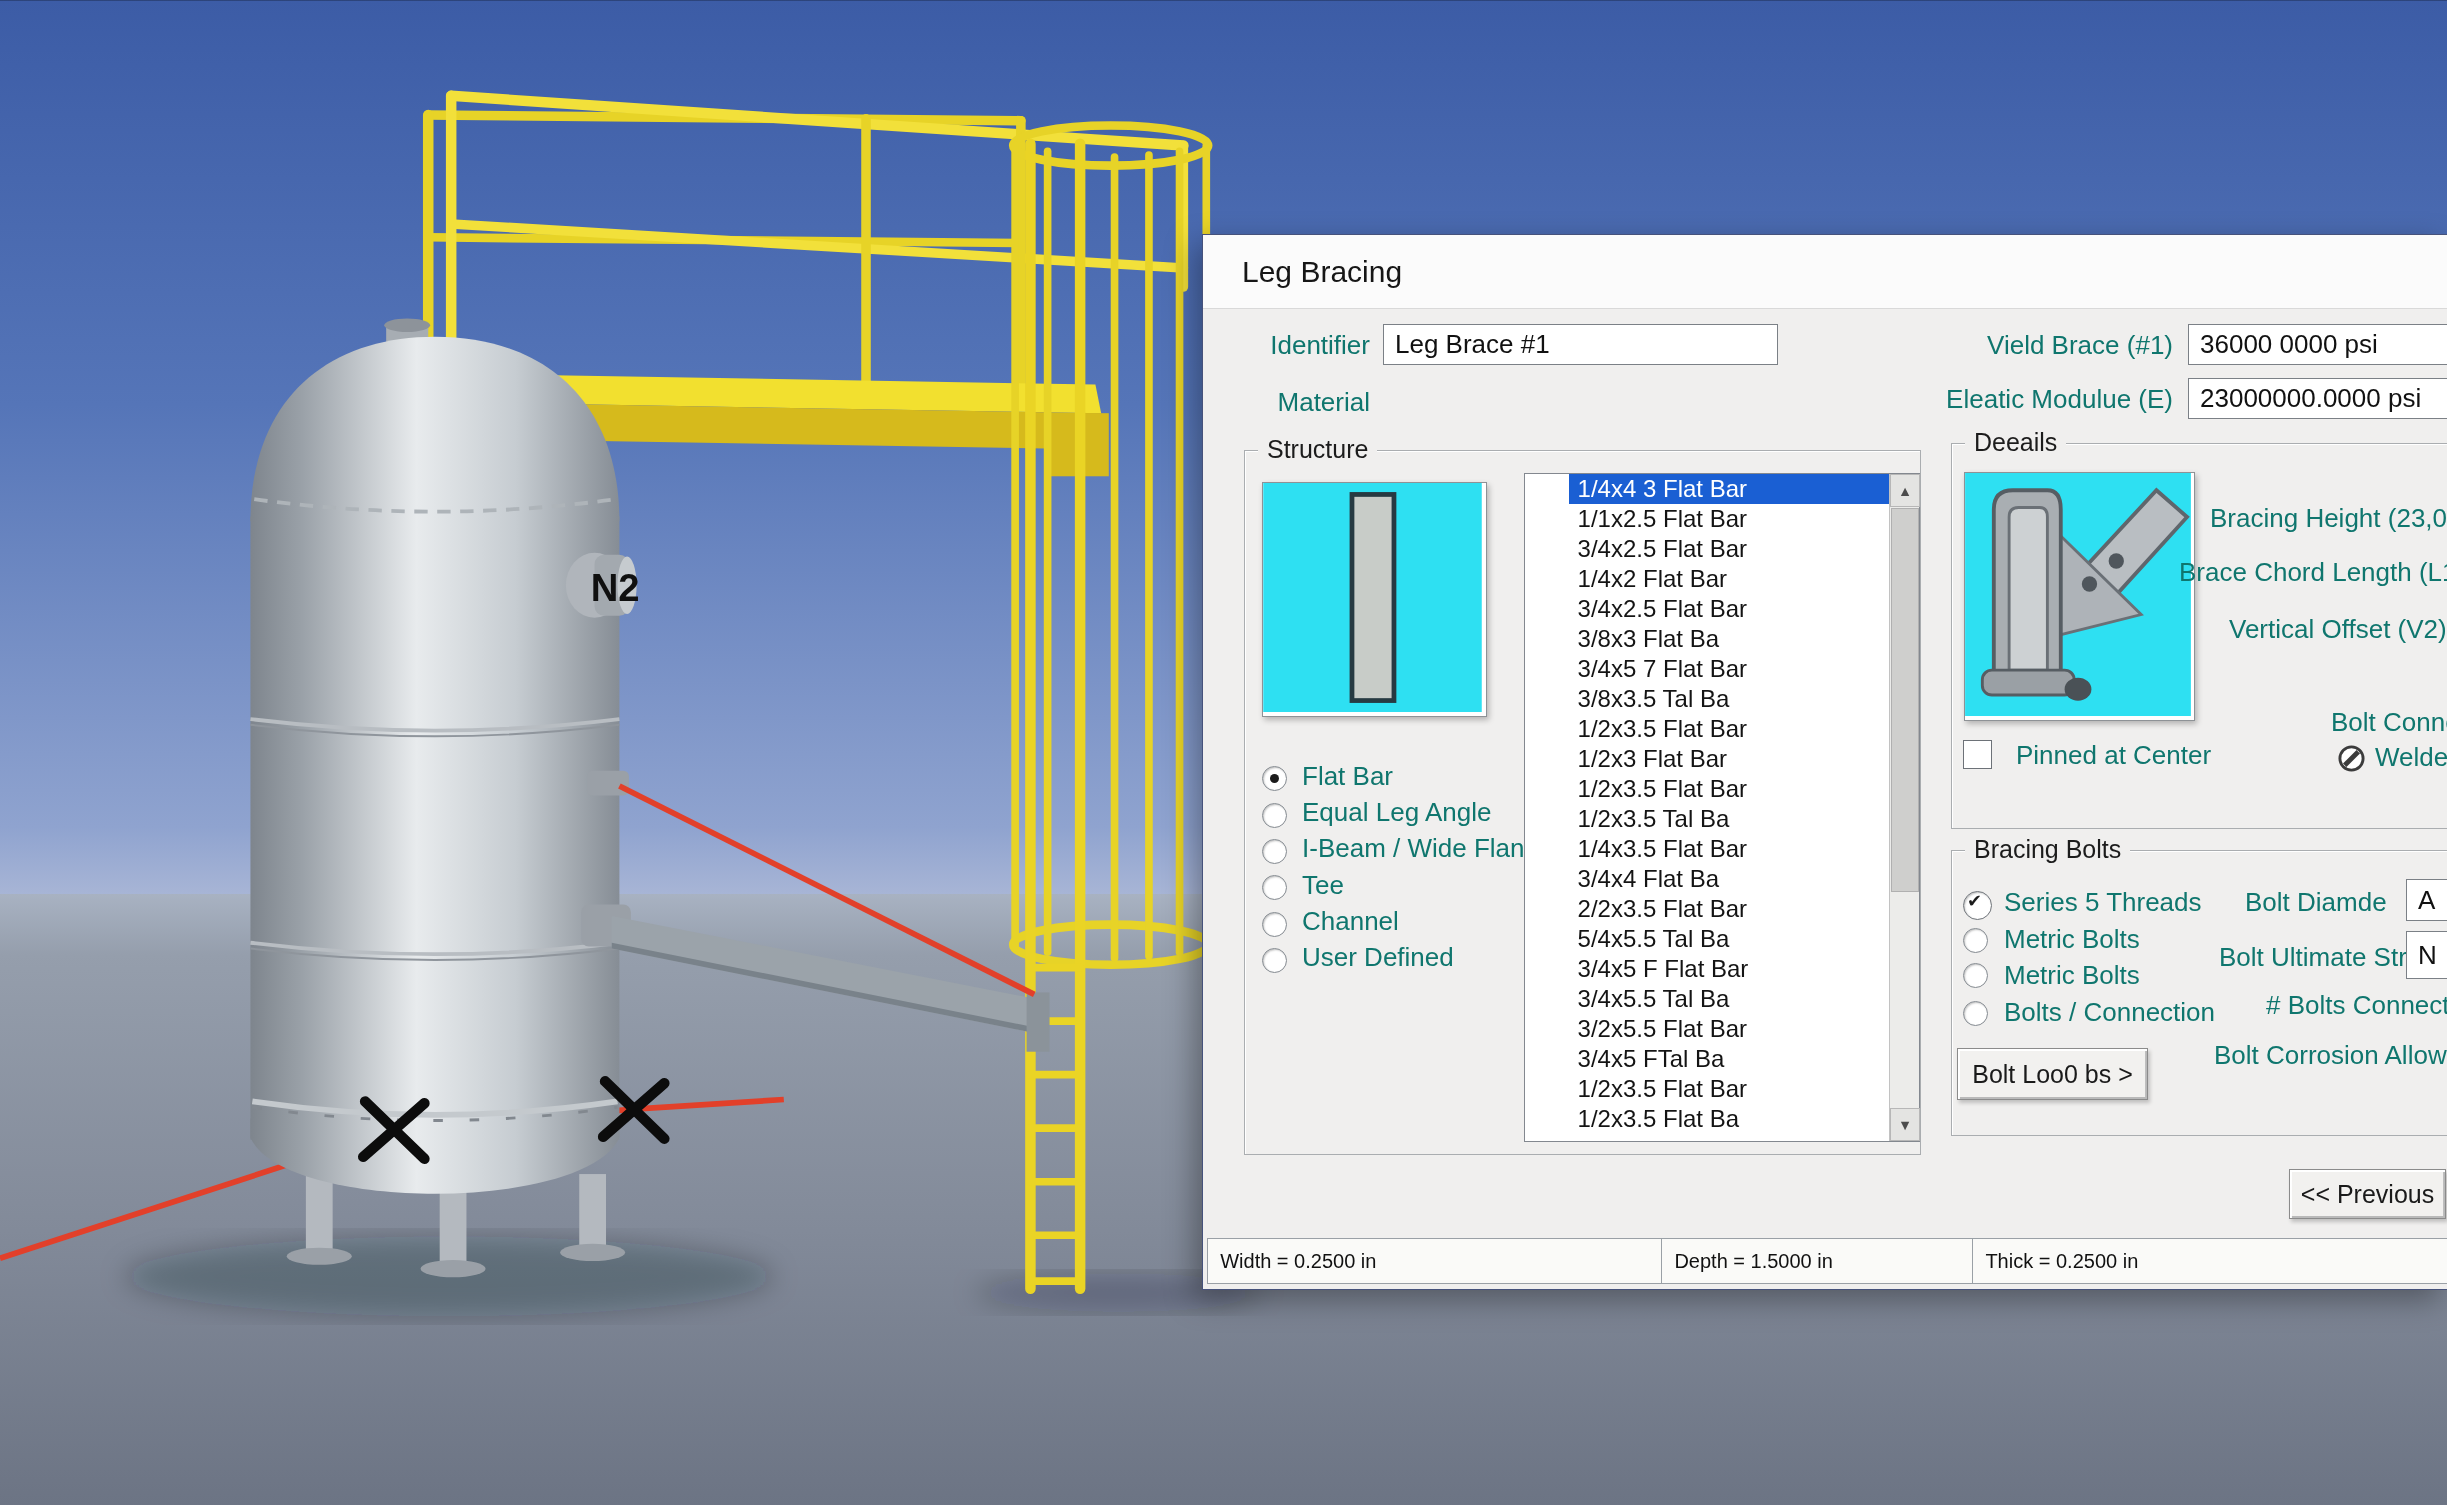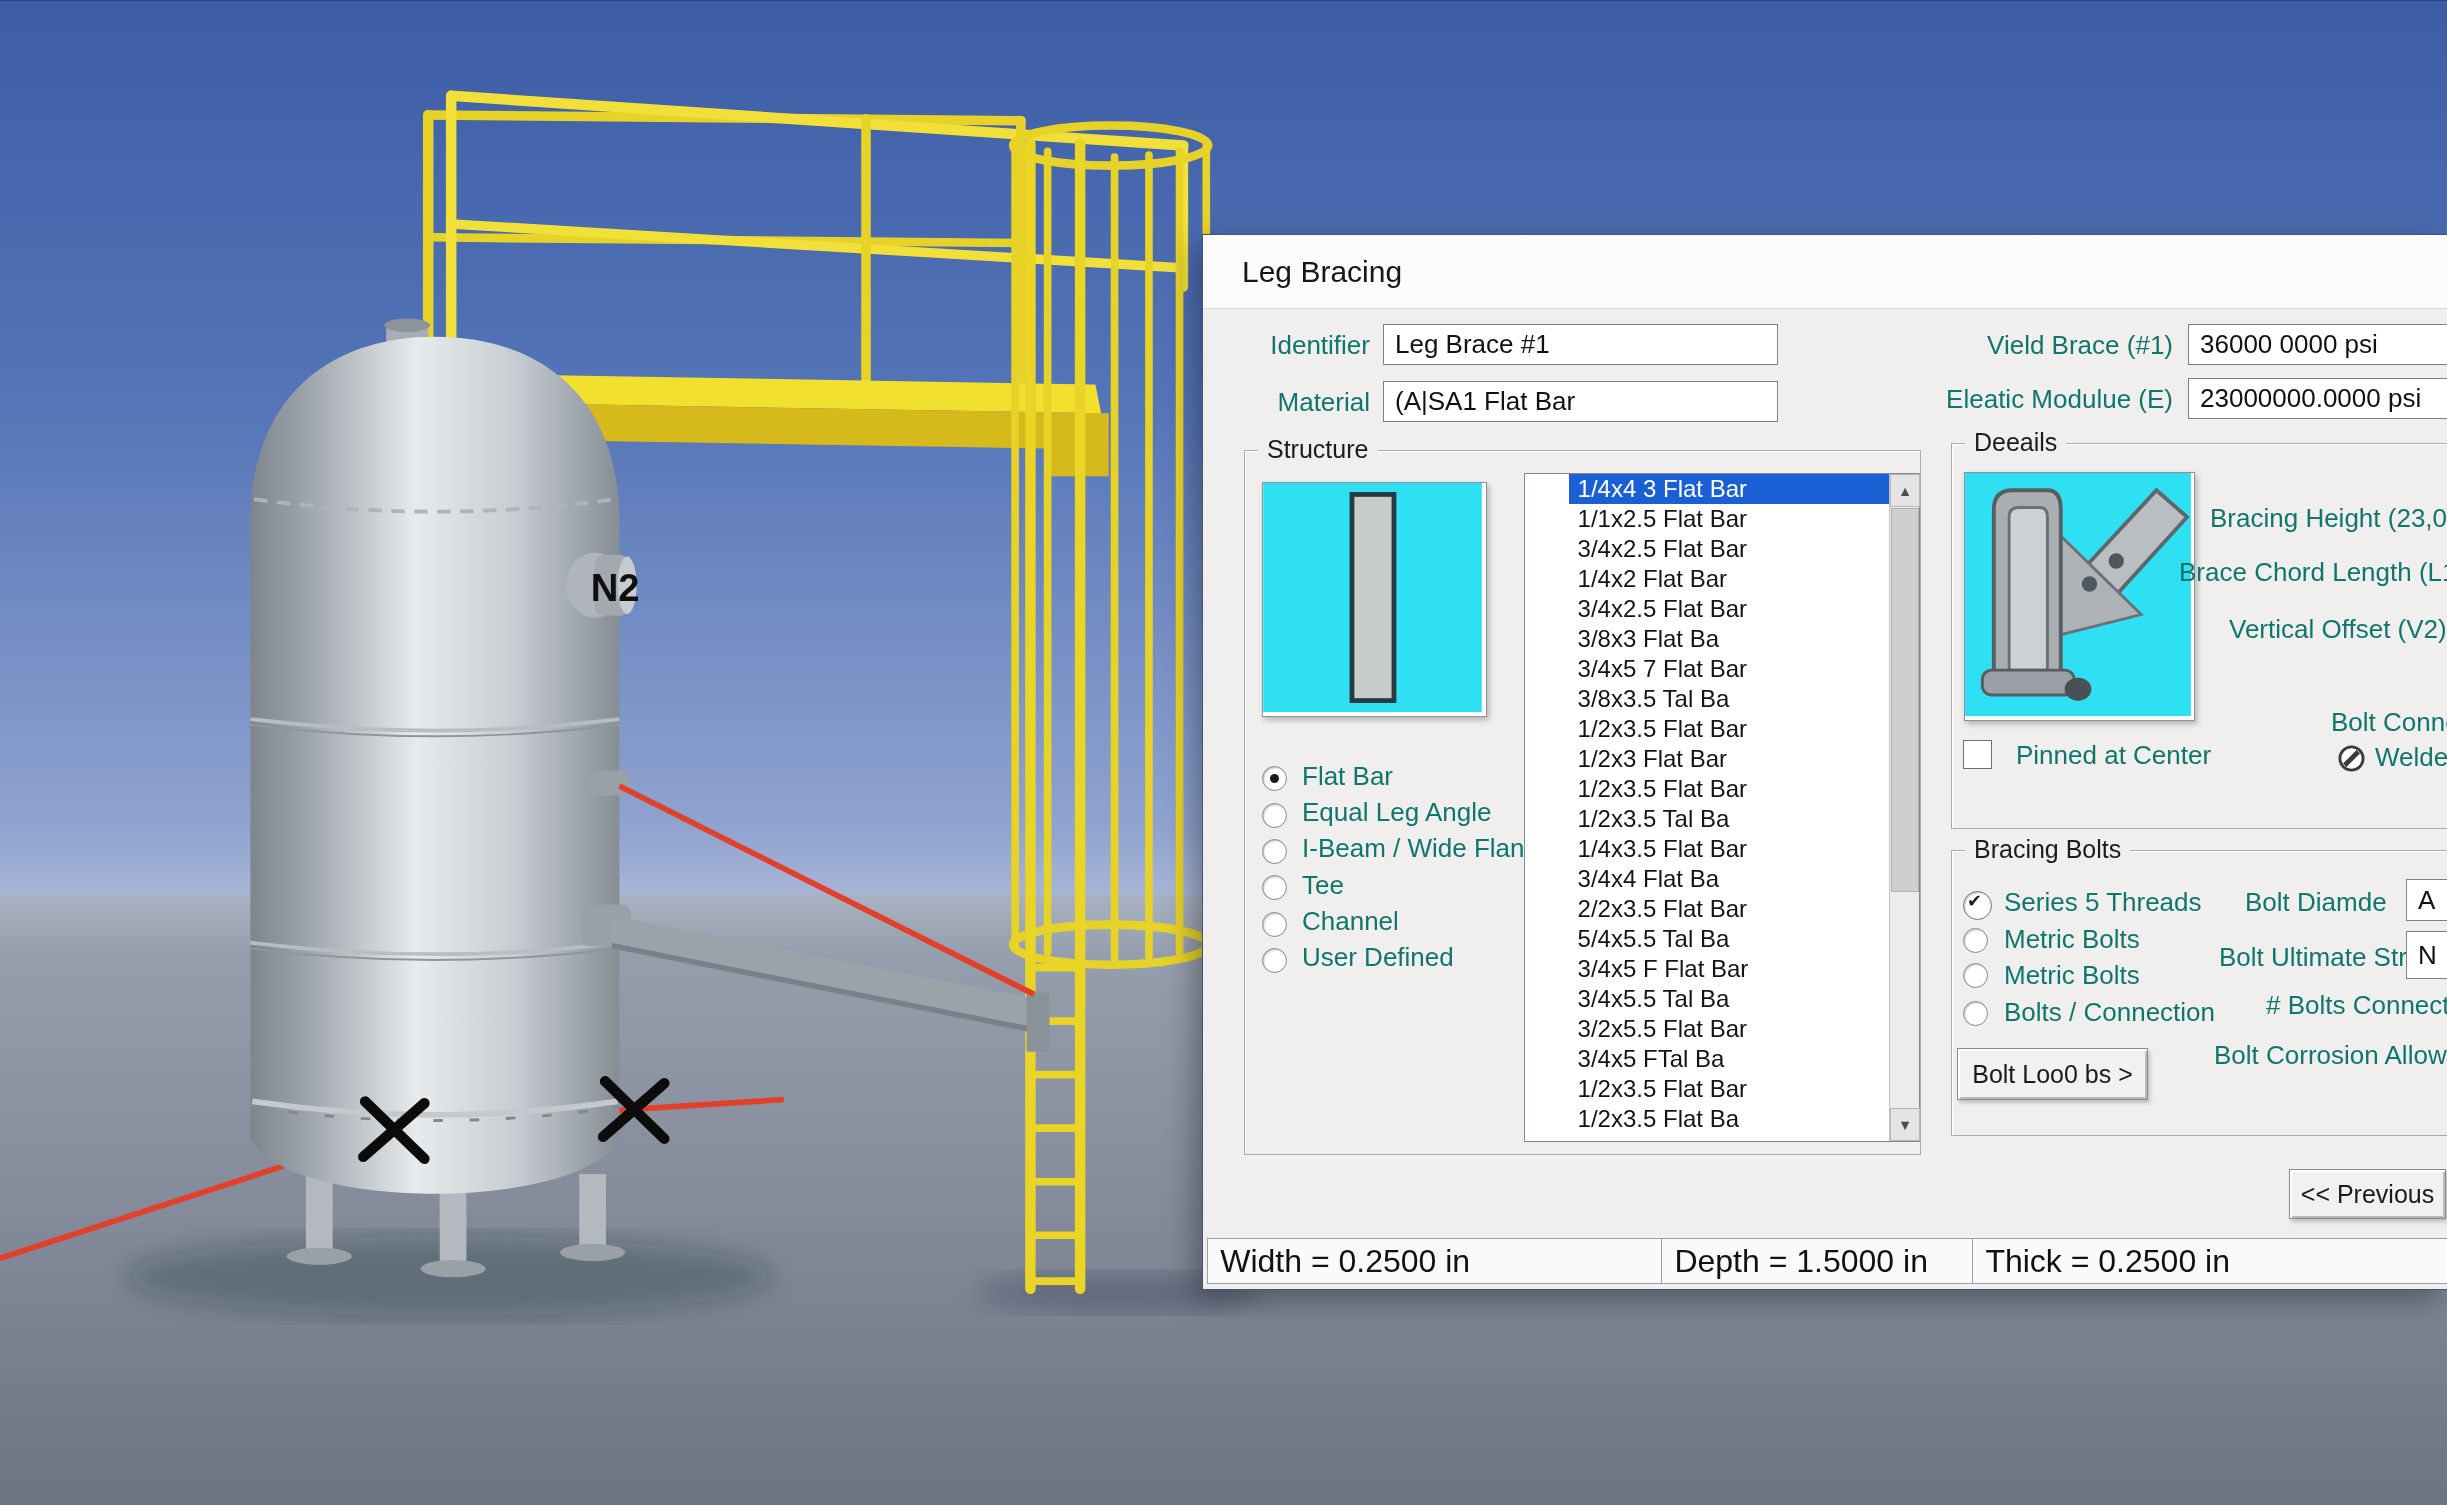--- a/index.html
+++ b/index.html
@@ -38,21 +38,21 @@
   .li{height:30px;line-height:30px;font-size:24px;color:#141414;padding-left:8.6px;
       white-space:nowrap;overflow:hidden;}
   .li.sel{background:#1a5fd3;color:#fff;}
   .sbar{position:absolute;top:0;right:0;width:29px;bottom:0;background:#ececea;border-left:1px solid #c2c2c2;}
   .sbtn{position:absolute;left:0;width:28px;height:31px;background:#e4e4e2;border:1px solid #b7b7b7;
         display:flex;align-items:center;justify-content:center;font-size:14.3px;color:#4c4c4c;}
   .sthumb{position:absolute;left:1px;top:34px;width:26px;height:382px;background:#cfcfcd;
           border:1px solid #b0b0b0;}
   
   .scell{position:absolute;height:44px;background:#fafaf8;border:1.9px solid #9aa0a6;
-         font-size:32px;color:#111;display:flex;align-items:center;padding-left:12.4px;white-space:nowrap;}
+         font-size:20px;color:#111;display:flex;align-items:center;padding-left:12.4px;white-space:nowrap;}
 </style>
 </head>
 <body>
 <div id="stage">
 
 <svg id="scene" width="2447" height="1506" viewBox="0 0 2560 1575">
   <defs>
     <linearGradient id="sky" x1="0" y1="0" x2="0" y2="1">
       <stop offset="0" stop-color="#3c5ca6"></stop>
           <stop offset="0.45" stop-color="#5575b8"></stop>
@@ -175,21 +175,20 @@
 </svg>
 
 <div class="dialog">
   <div class="titlebar">
     <div class="t">Leg Bracing</div>
   </div>
 
   <div class="lbl rlbl" style="left:19px;top:89px;width:148px;line-height:43px;">Identifier</div>
   <div class="tbox" style="left:180px;top:89px;width:371px;height:39px;">Leg Brace #1</div>
   <div class="lbl rlbl" style="left:19px;top:146px;width:148px;line-height:43px;">Material</div>
-  <div class="tbox" style="left:180px;top:146px;width:371px;height:39px;">(A|SA1 Flat Bar</div>
 
   <div class="lbl rlbl" style="left:669px;top:89px;width:301px;line-height:43px;">Vield Brace (#1)</div>
   <div class="tbox" style="left:985px;top:89px;width:256px;height:39px;">36000 0000 psi</div>
   <div class="lbl rlbl" style="left:669px;top:143px;width:301px;line-height:43px;">Eleatic Modulue (E)</div>
   <div class="tbox" style="left:985px;top:143px;width:256px;height:39px;">23000000.0000 psi</div>
 
   <div class="group" style="left:41px;top:215px;width:675px;height:703px;">
     <div class="glab">Structure</div>
 
     <div class="imgframe" style="left:17px;top:31px;width:223px;height:233px;">

